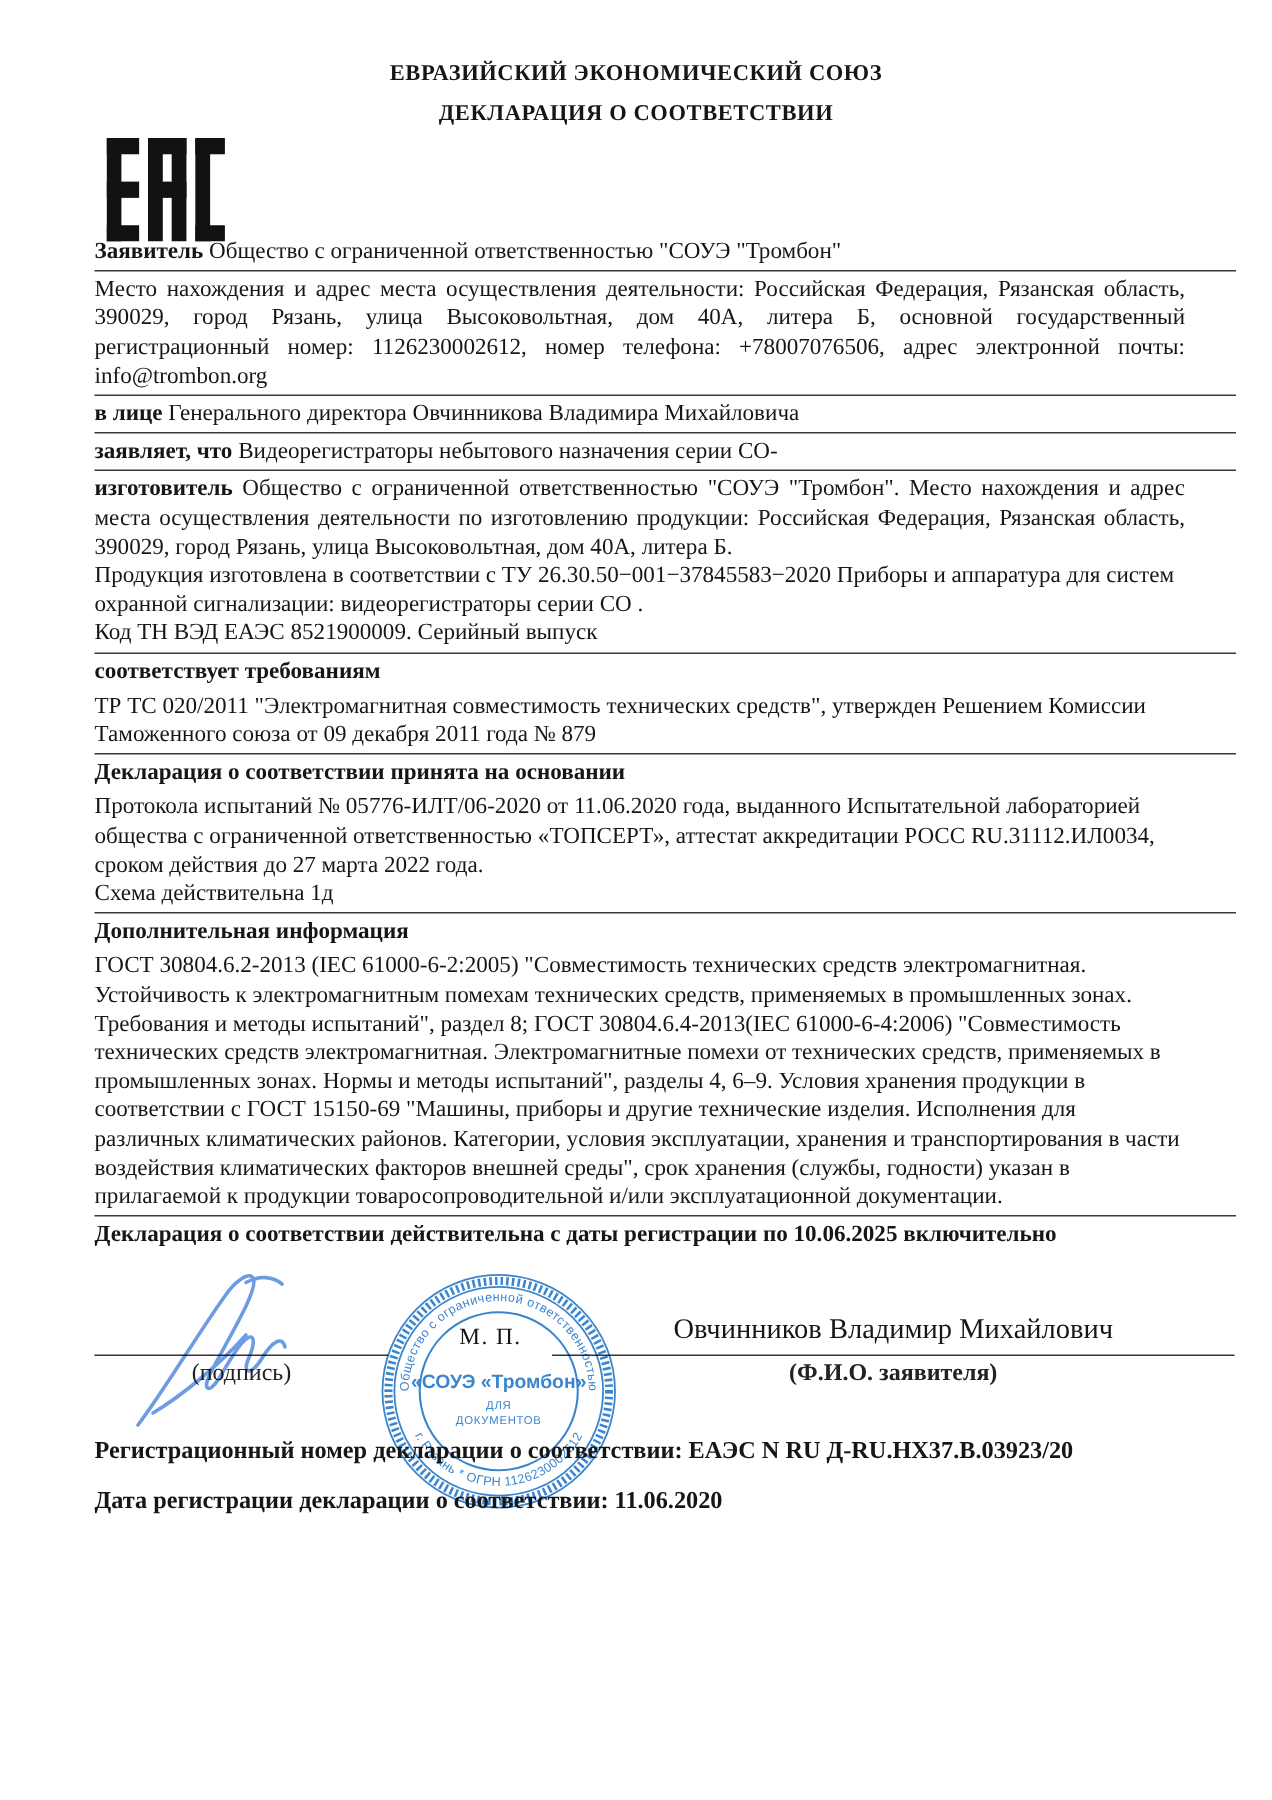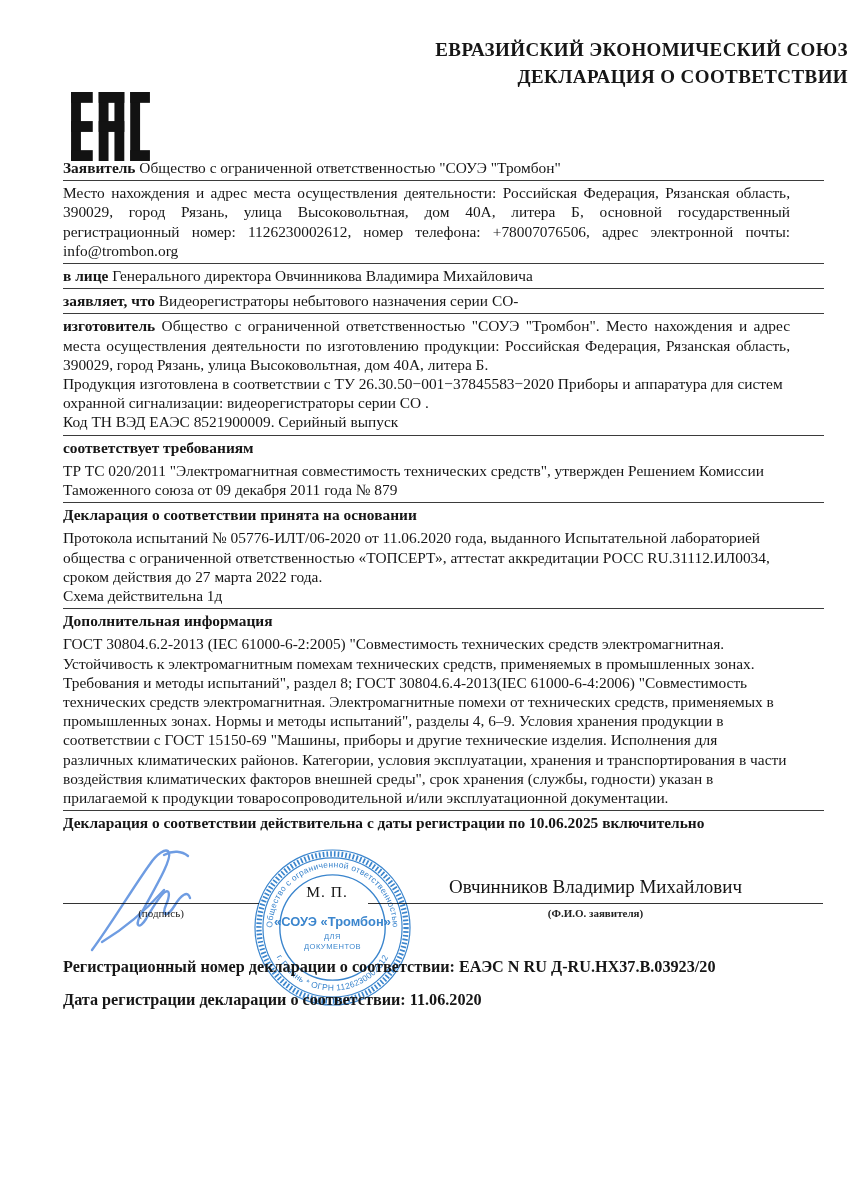--- a/index.html
+++ b/index.html
@@ -3,43 +3,43 @@
 <meta charset="utf-8">
 <style>
   html,body{margin:0;padding:0;background:#e8e8e8;}
   .page{
     position:relative;width:848px;height:1200px;margin:0 auto;
     background:#ffffff;overflow:hidden;
     font-family:"Liberation Serif","DejaVu Serif",serif;color:#161616;
   }
   
   .title{
-    position:absolute;top:36px;left:0;width:100%;text-align:right;
-    font-weight:bold;font-size:19px;line-height:27px;letter-spacing:.4px;
+    position:absolute;top:36px;left:0;width:100%;text-align:center;
+    font-weight:bold;font-size:15px;line-height:27px;letter-spacing:.4px;
   }
   
   .eac{position:absolute;left:71px;top:92px;}
   
   .content{
     position:absolute;left:63px;top:156px;width:761px;
     font-size:15.4px;line-height:19.2px;
   }
   .row{border-bottom:1.4px solid #3b3b3b;padding:2px 0 3px 0;}
   .row.norule{border-bottom:none;}
   .row p{margin:0;max-width:727px;}
   .row p.mt{margin-top:4px;}
   .just{text-align:justify;}
   .lbl{font-weight:bold;}
   .head{font-weight:bold;}
   .boldline{font-weight:bold;}
   
   .sigline{position:absolute;border-top:1.3px solid #333;height:0;}
   .sigline.left{left:63px;top:903px;width:196px;}
   .sigline.right{left:368px;top:903px;width:455px;}
-  .sigcap{position:absolute;font-size:11px;color:#222;text-align:center;}
+  .sigcap{position:absolute;font-size:16px;color:#222;text-align:center;}
   .cap-podpis{left:63px;top:907px;width:196px;}
   .cap-fio{left:368px;top:907px;width:455px;font-weight:bold;}
   .signer-name{position:absolute;left:368px;top:876px;width:455px;text-align:center;font-size:19px;}
   .mp{position:absolute;left:292px;top:883px;width:70px;text-align:center;font-size:15.5px;letter-spacing:1px;}
   .stamp{position:absolute;left:251px;top:846px;mix-blend-mode:multiply;}
   .signature{position:absolute;left:76px;top:842px;mix-blend-mode:multiply;}
   
   .regnum{position:absolute;left:63px;top:958px;font-size:16.2px;font-weight:bold;}
   .regdate{position:absolute;left:63px;top:991px;font-size:16.2px;font-weight:bold;}
   svg text{font-family:"Liberation Sans","DejaVu Sans",sans-serif;}

